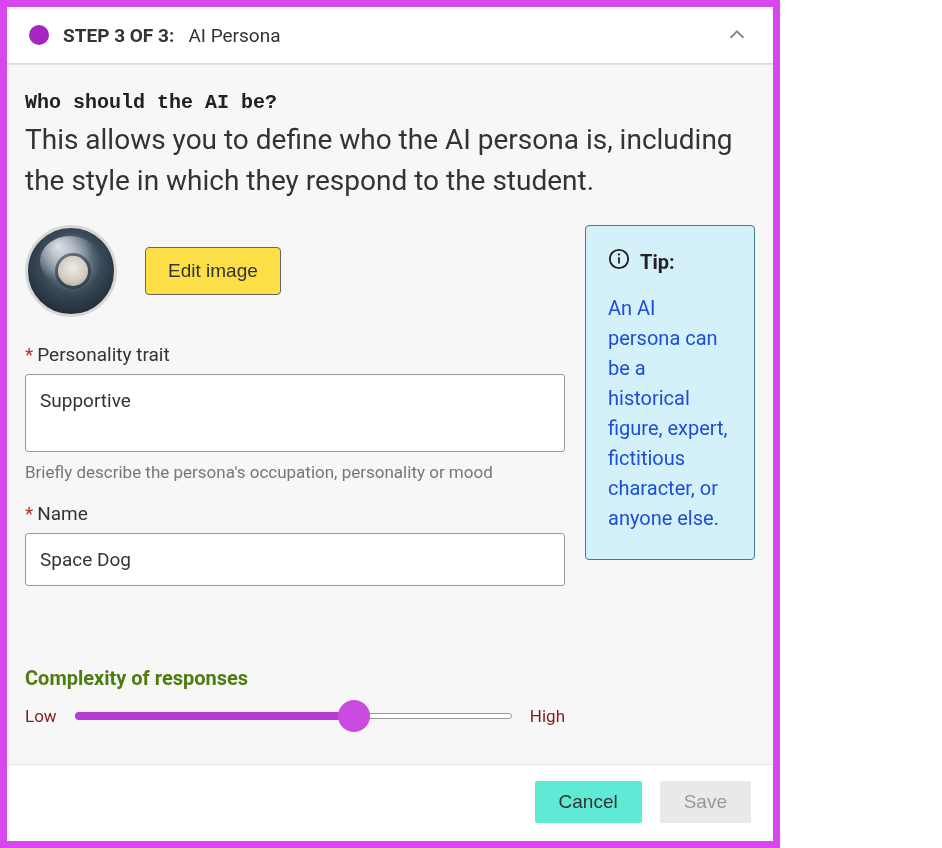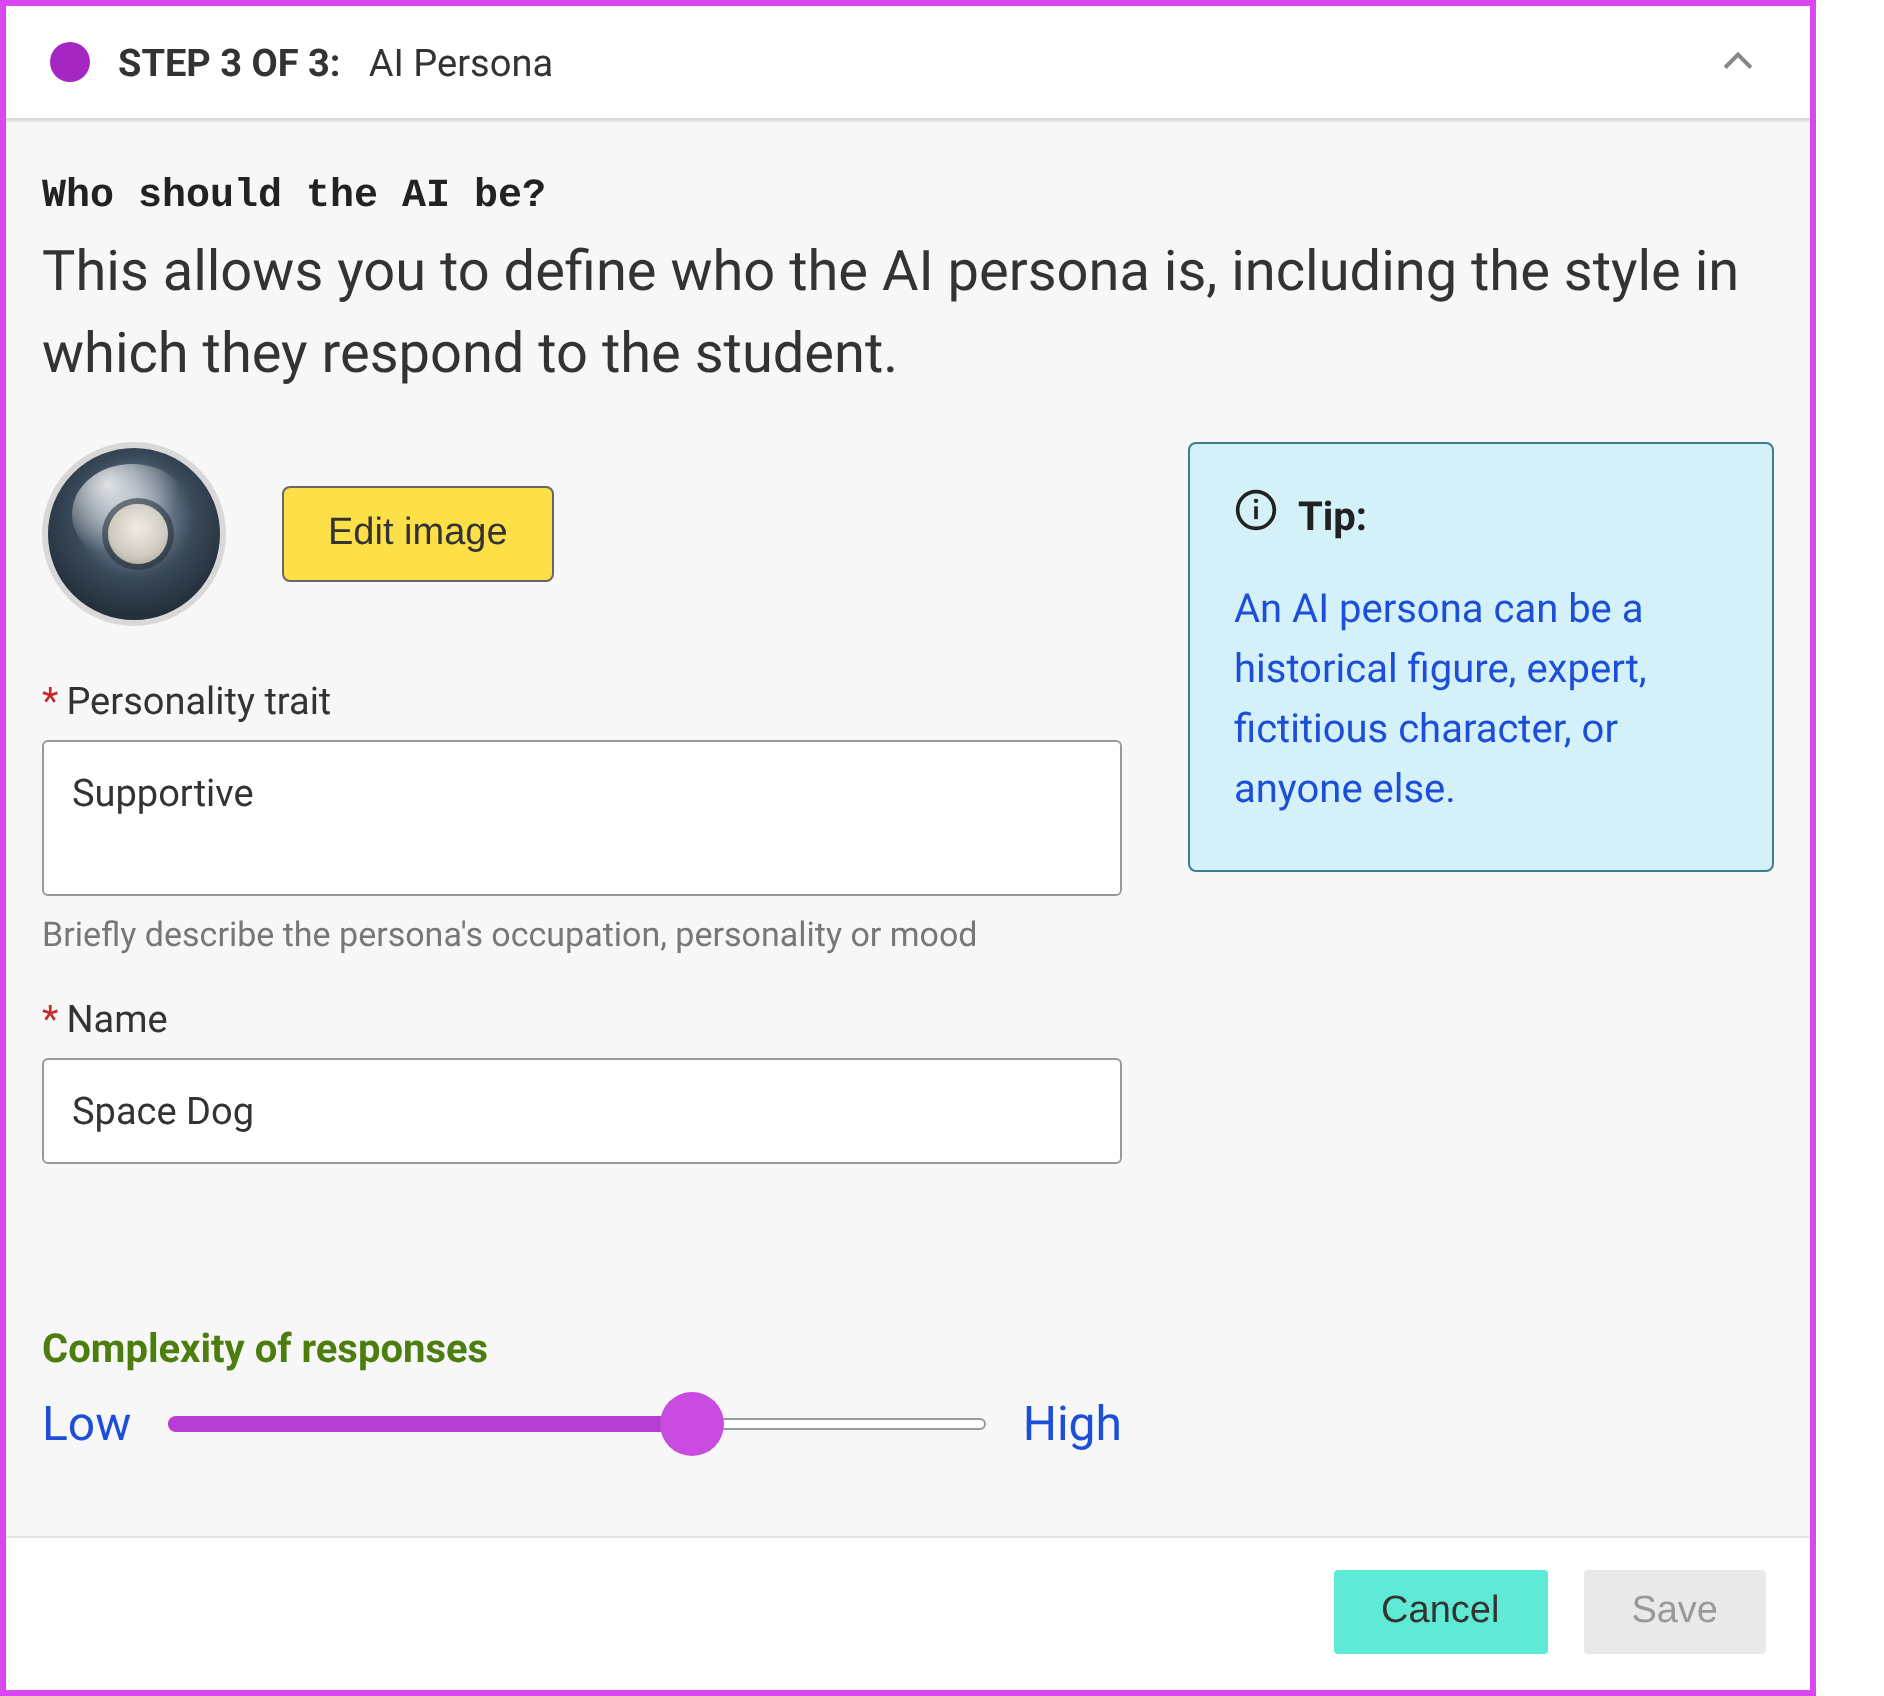--- a/index.html
+++ b/index.html
@@ -8,23 +8,23 @@
       padding: 0;
     }
     html, body {
       font-family: -apple-system, BlinkMacSystemFont, "Segoe UI", Roboto, "Helvetica Neue", Arial, sans-serif;
       background: #fff;
       color: #333;
       width: 942px;
       height: 848px;
     }
     .page {
-      width: 908px;
+      width: 780px;
       height: 848px;
-      border: 3px solid #d946ef;
+      border: 7px solid #d946ef;
       display: flex;
       flex-direction: column;
     }
     
     .step-header {
       display: flex;
       align-items: center;
       padding: 14px 22px 14px 22px;
       border-bottom: 1px solid #d9d9d9;
       background: #fff;
@@ -88,21 +88,20 @@
       display: flex;
       gap: 20px;
       align-items: flex-start;
     }
     .left-col {
       flex: 0 0 540px;
     }
     .right-col {
       flex: 1 1 auto;
       padding-top: 0;
-      margin-left: 13px;
     }
     
     .avatar-row {
       display: flex;
       align-items: center;
       gap: 28px;
       margin-bottom: 26px;
     }
     .avatar {
       width: 92px;
@@ -212,22 +211,22 @@
       color: #4d7c0f;
       margin-bottom: 10px;
     }
     .slider-row {
       display: flex;
       align-items: center;
       gap: 18px;
       width: 540px;
     }
     .slider-end {
-      font-size: 24px;
-      color: #1d4ed8;
+      font-size: 17px;
+      color: #7f1d1d;
       flex: 0 0 auto;
     }
     .slider-wrap {
       position: relative;
       flex: 1 1 auto;
       height: 32px;
       display: flex;
       align-items: center;
     }
     .slider-track-bg {

